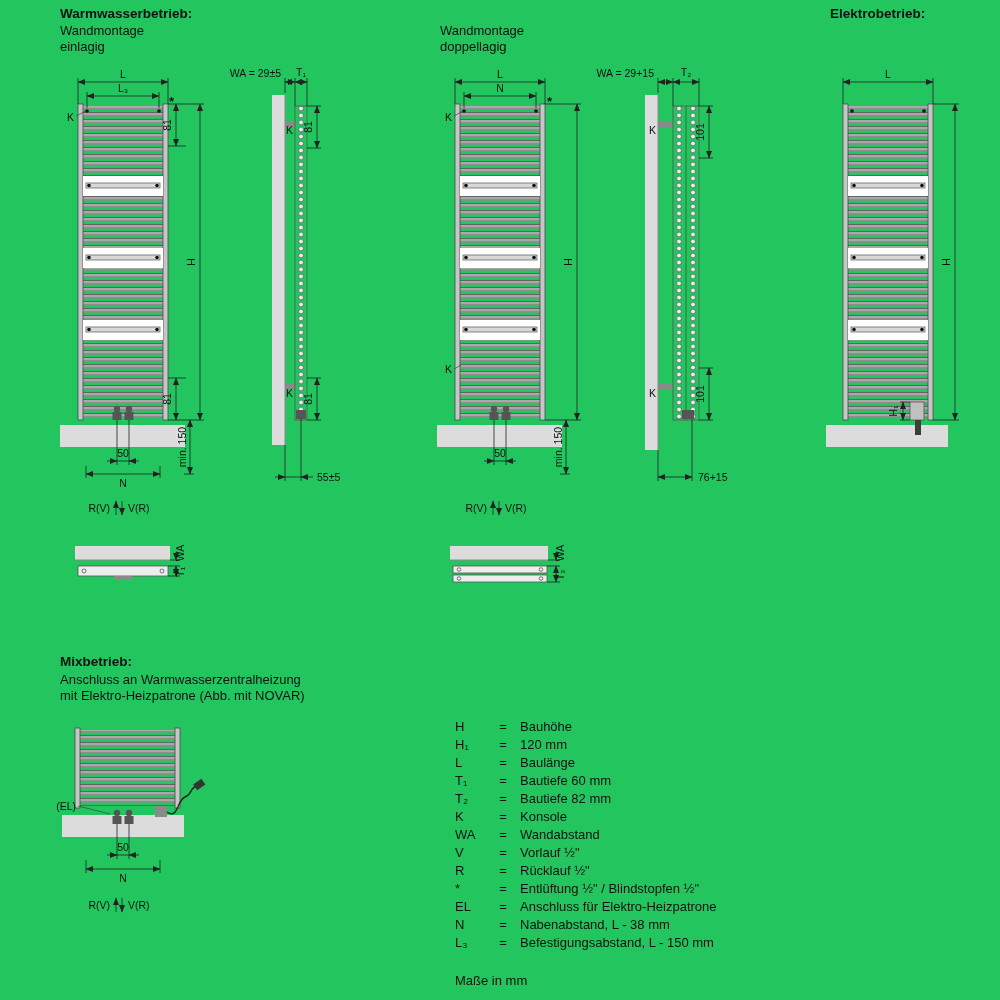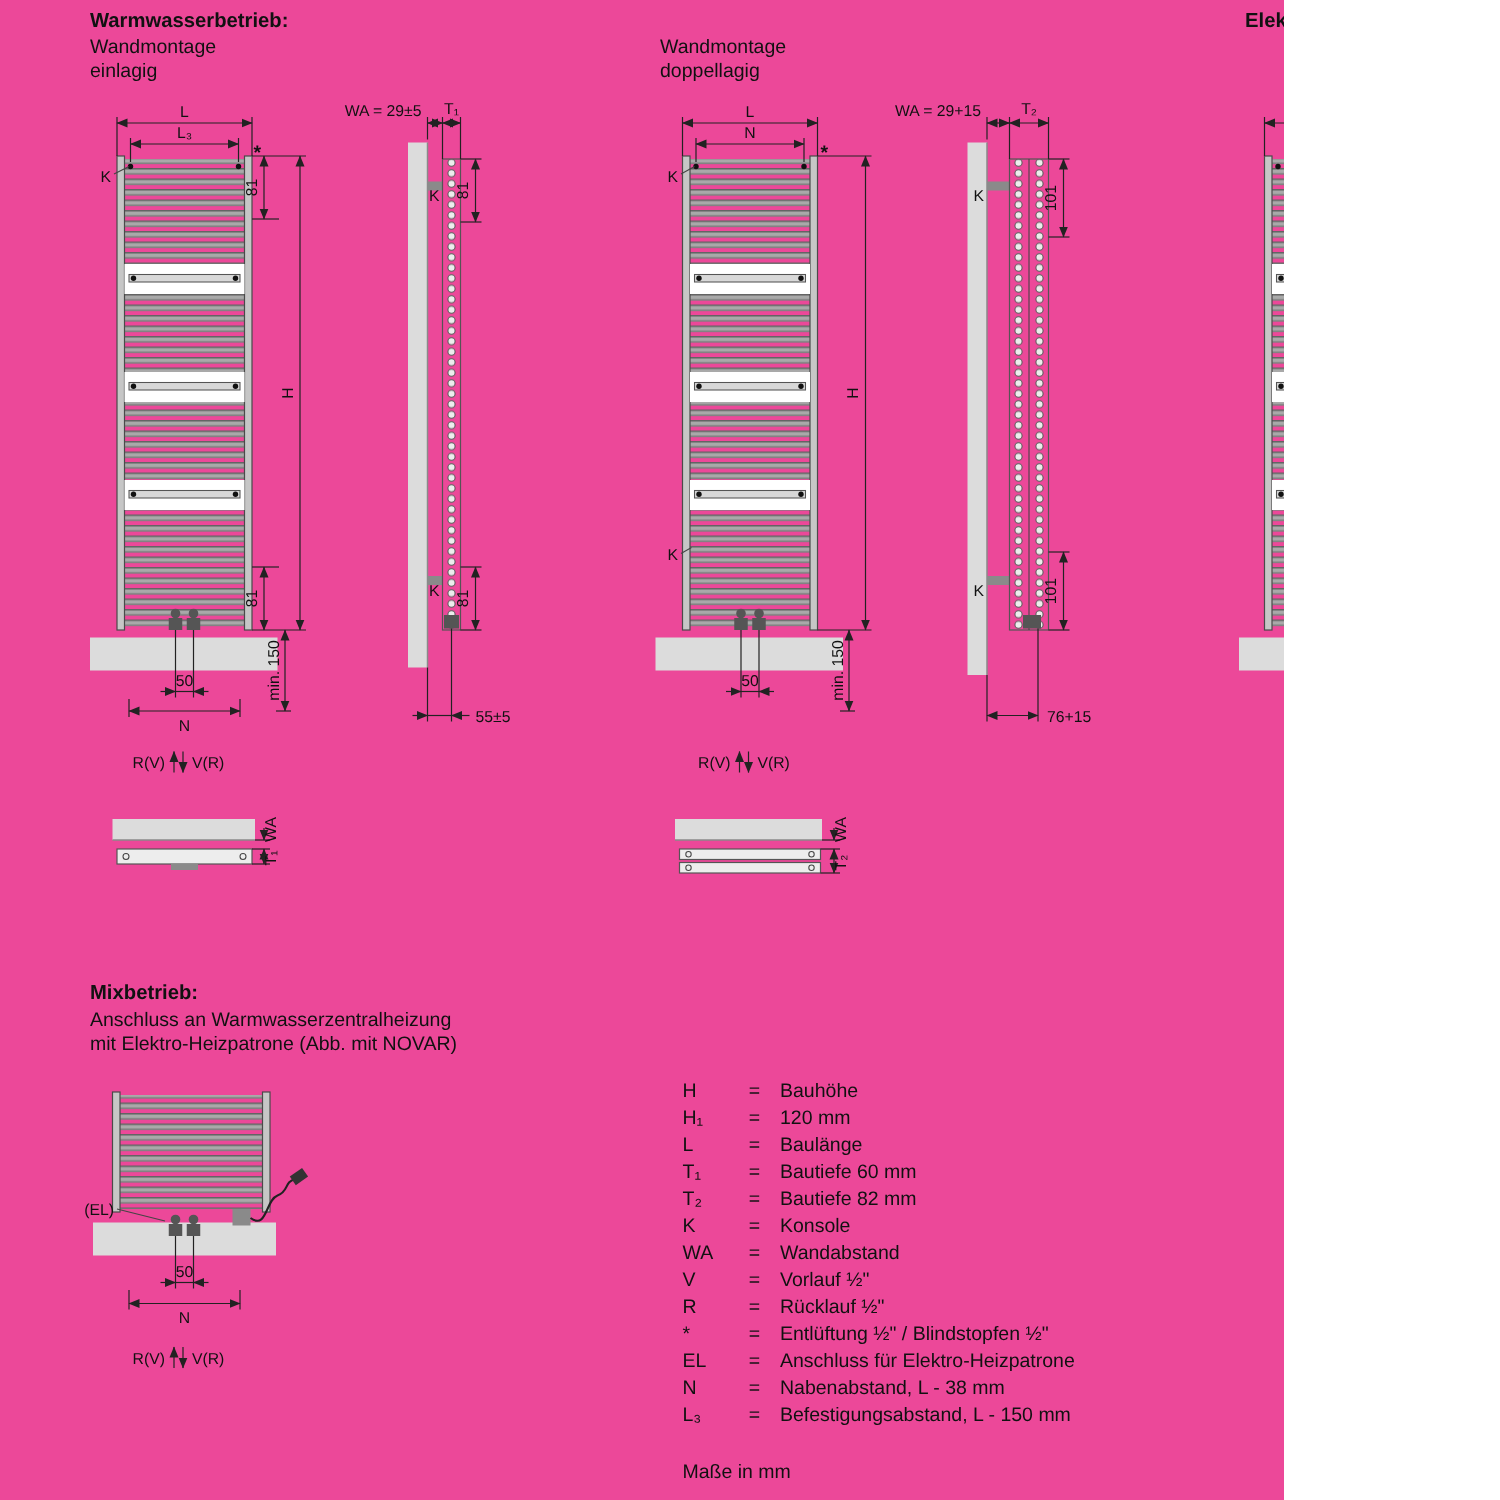--- a/index.html
+++ b/index.html
@@ -1,16 +1,16 @@
 <!DOCTYPE html>
 <html><head>
 <meta charset="utf-8">
 <style>
   html,body{margin:0;padding:0;background:#fff;}
-  .page{position:relative;width:856px;height:1000px;background:#ec4899;overflow:hidden;}
+  .page{position:relative;width:1000px;height:1000px;background:#22c55e;overflow:hidden;}
   svg{display:block;}
   text{font-family:"Liberation Sans","DejaVu Sans",sans-serif;fill:#111;}
   .t-head{font-size:13.5px;font-weight:bold;}
   .t-body{font-size:13px;}
   .t-dim{font-size:10.5px;}
   .t-star{font-size:13px;font-weight:bold;}
   .dl{stroke:#222;stroke-width:0.8;fill:none;}
   .thin{stroke:#444;stroke-width:0.7;fill:none;}
   .cable{stroke:#222;stroke-width:1.4;fill:none;}
   .band{fill:#dcdcdc;}

